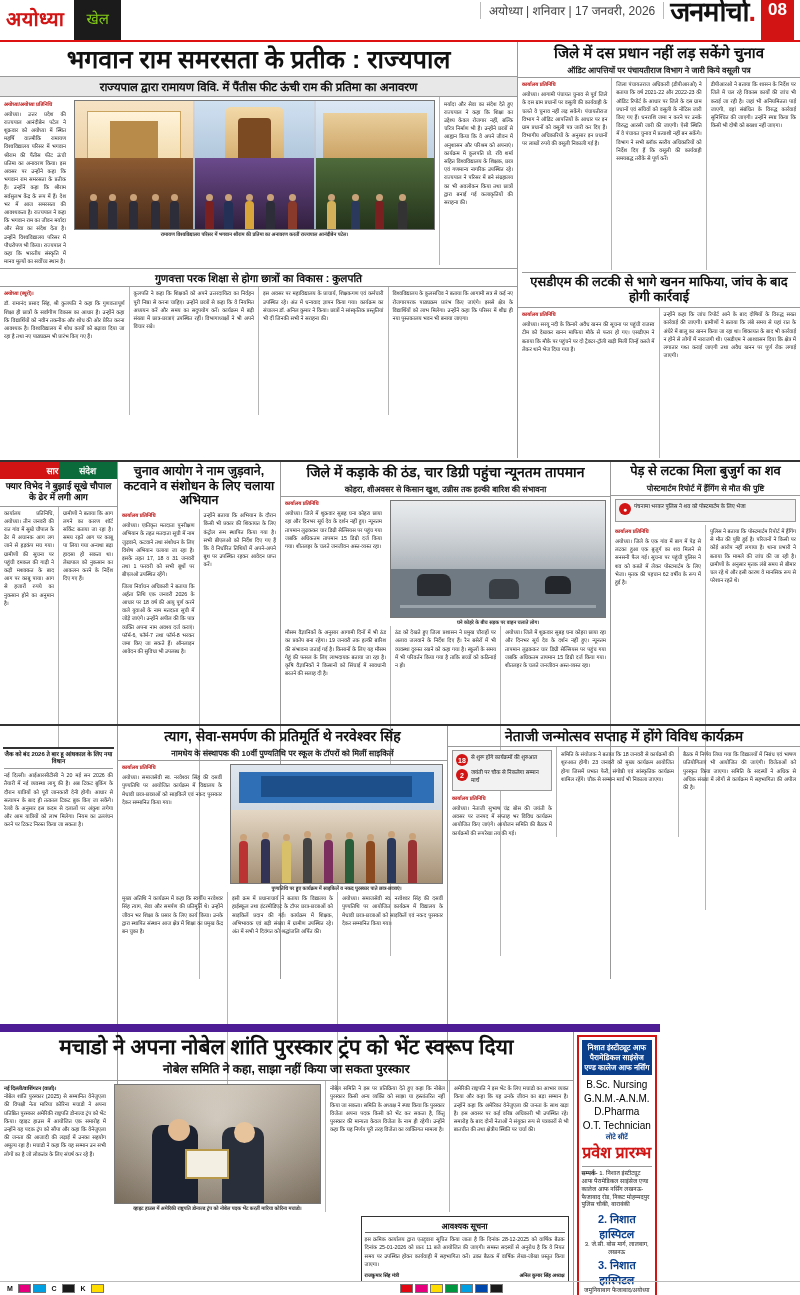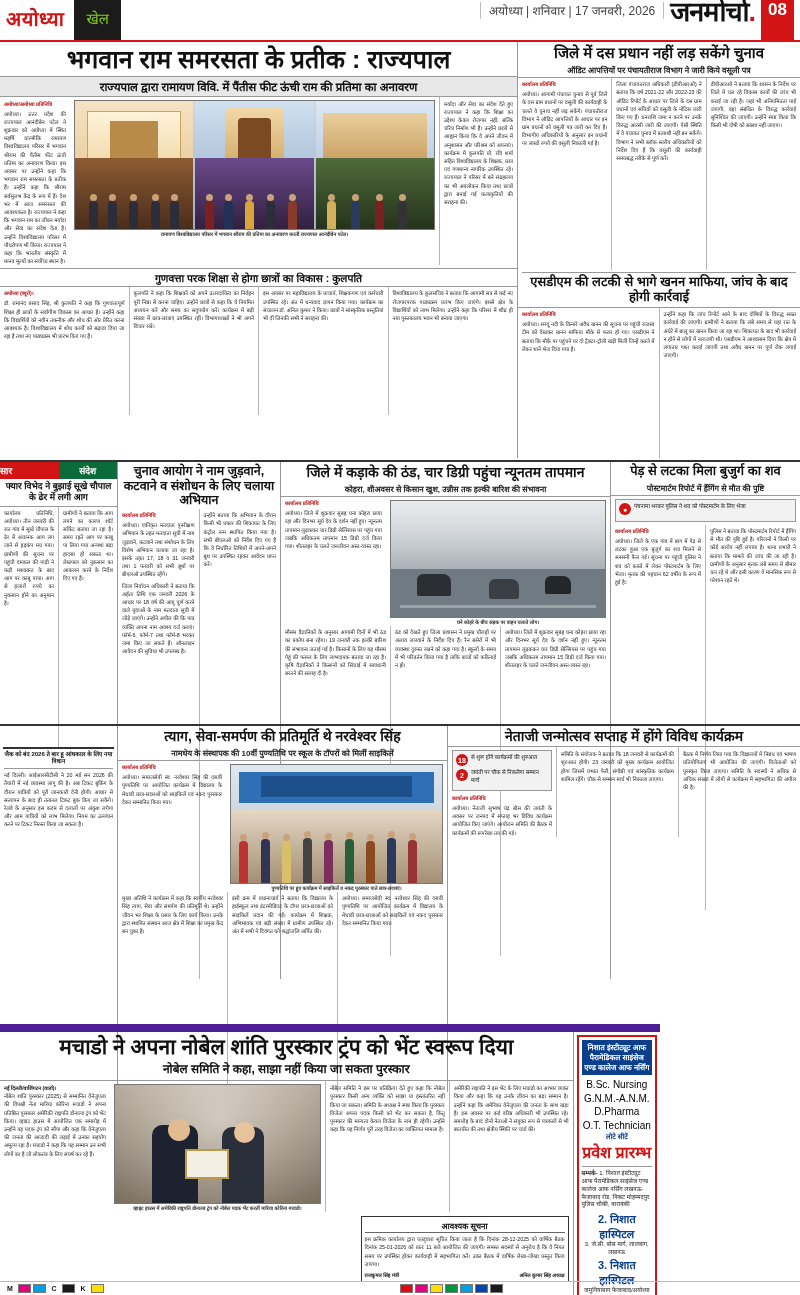--- a/index.html
+++ b/index.html
@@ -70,21 +70,21 @@
     border-top:1px solid #999; border-bottom:1px solid #999; margin-top:3px;
   }
 
   .cols2 { display:flex; }
   .cols3 { display:flex; }
   .cols4 { display:flex; }
   .vline { border-left:1px solid #b5b5b5; }
 
   .sidebar-head {
     background:#d21414; color:#fff; font-size:9px; font-weight:bold;
-    text-align:left; padding:2px 0;
+    text-align:right; padding:2px 0;
   }
   .sidebar-head2 {
     background:#0b6b3a; color:#fff; font-size:9px; font-weight:bold;
     text-align:center; padding:2px 0;
   }
 
   .sidebar-title { font-size:9px; font-weight:bold; color:#111; line-height:1.25; text-align:center; padding:2px; }
 
   .bullet-box { border:1px solid #999; background:#f2f2f2; padding:3px; }
   .bullet { display:flex; gap:3px; align-items:flex-start; margin-bottom:3px; }

